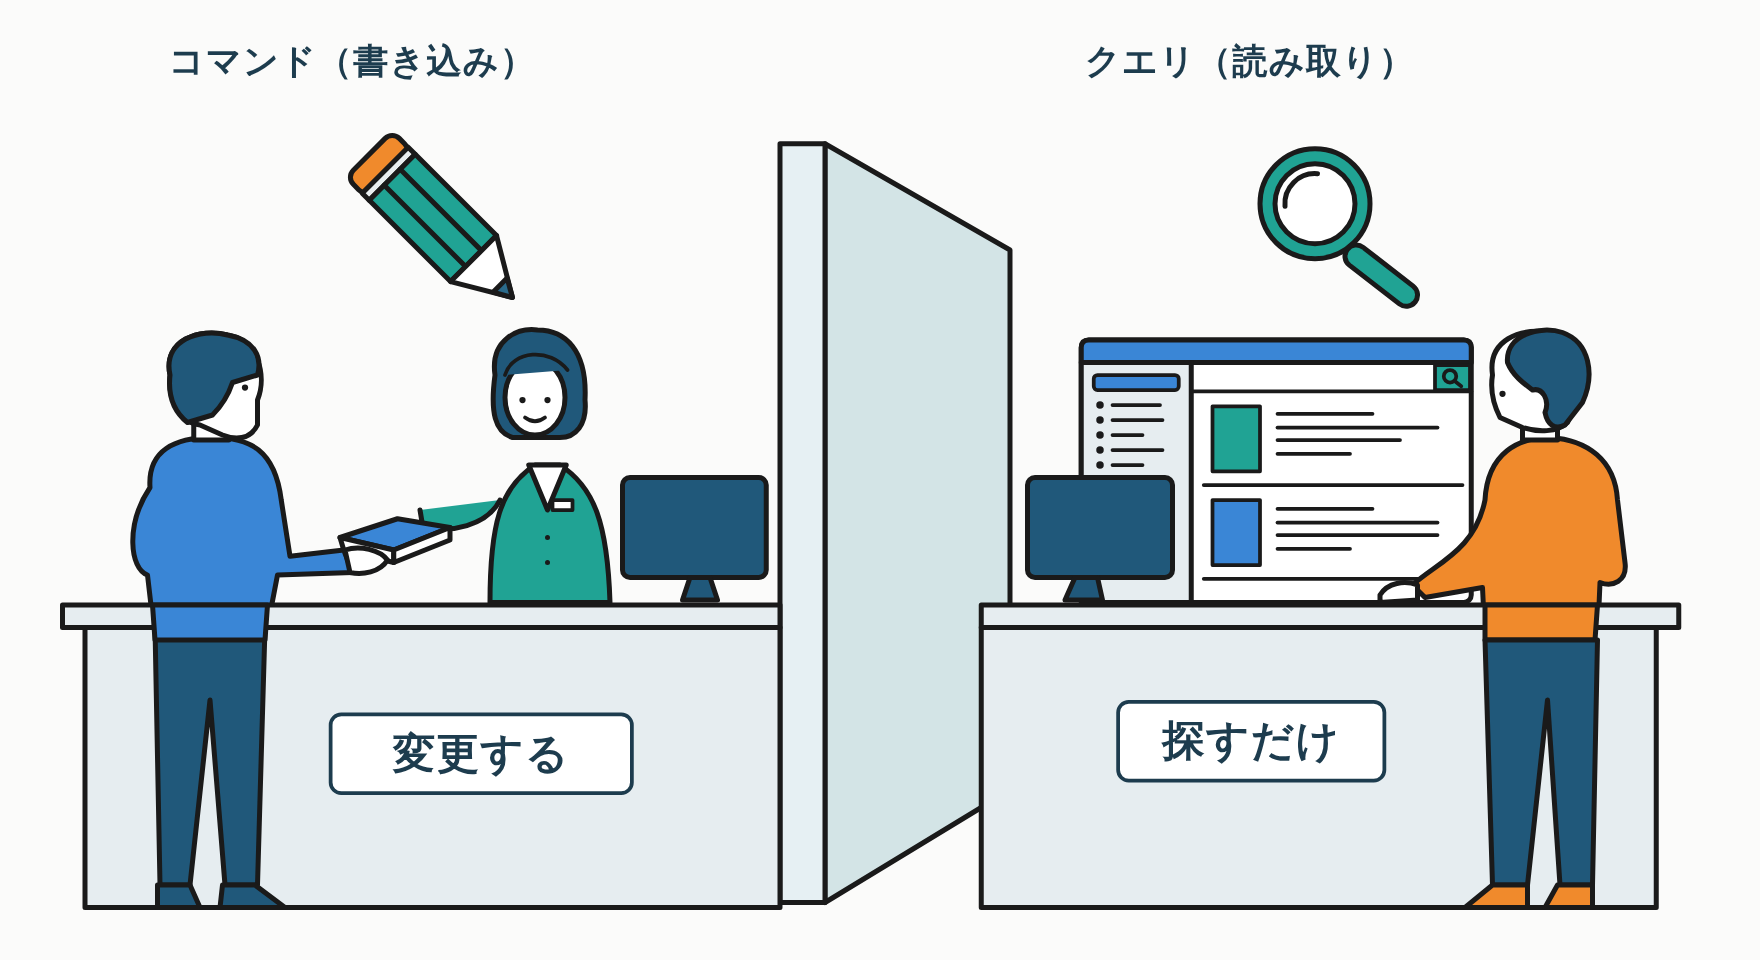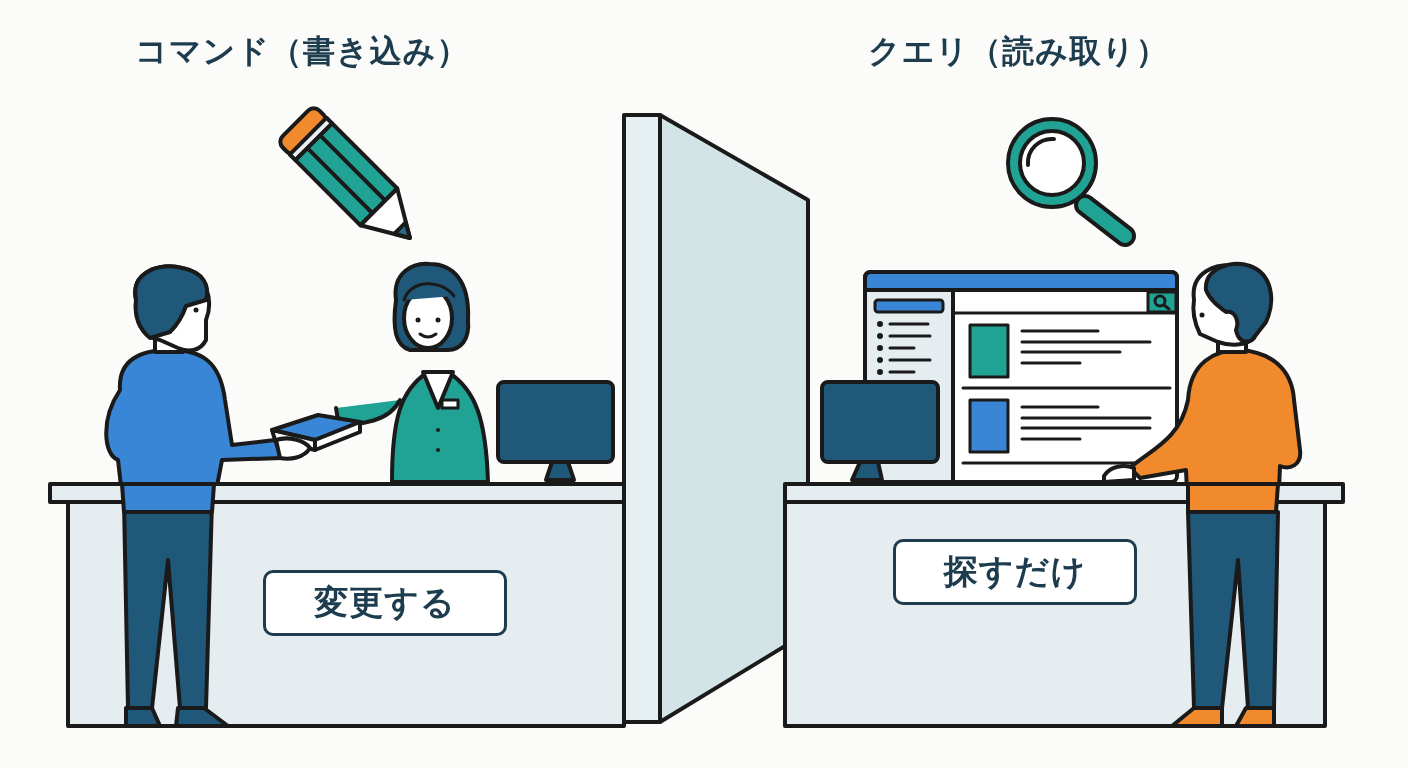--- a/index.html
+++ b/index.html
@@ -4,39 +4,39 @@
 <style>
   html, body { margin: 0; padding: 0; }
   body {
     width: 1408px; height: 768px; overflow: hidden;
     background: #fbfbfa;
     font-family: "DejaVu Sans", sans-serif;
     position: relative;
   }
   .title {
     position: absolute; top: 30px;
-    font-size: 32px; font-weight: bold; color: #1d3c4e;
+    font-size: 28px; font-weight: bold; color: #1d3c4e;
     letter-spacing: 1px; white-space: nowrap;
   }
   #title-command { left: 135px; }
   #title-query { left: 868px; font-family: Liberation Mono, monospace; }
   svg.scene { position: absolute; left: 0; top: 0; }
   .sign {
     position: absolute;
     height: 66px;
     border: 3px solid #1d3c4e;
     border-radius: 10px;
     background: #ffffff;
     box-sizing: border-box;
     display: flex; align-items: center; justify-content: center;
     font-size: 34px; font-weight: bold; color: #1d3c4e;
     letter-spacing: 1px;
   }
   #sign-command { left: 263px; top: 570px; width: 244px; }
-  #sign-query { left: 893px; top: 539px; width: 244px; }
+  #sign-query { left: 893px; top: 560px; width: 216px; }
 </style>
 </head>
 <body>
 
 <div class="title" id="title-command">コマンド（書き込み）</div>
 <div class="title" id="title-query">クエリ（読み取り）</div>
 
 <svg class="scene" width="1408" height="768" viewBox="0 0 1408 768" stroke="#1a1a1a" stroke-width="4" stroke-linejoin="round" stroke-linecap="round">
 
   <g transform="translate(335,180) rotate(-45)">

